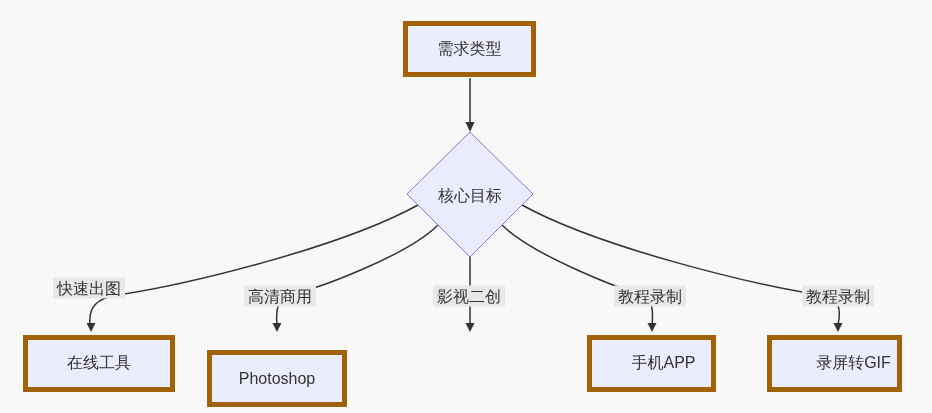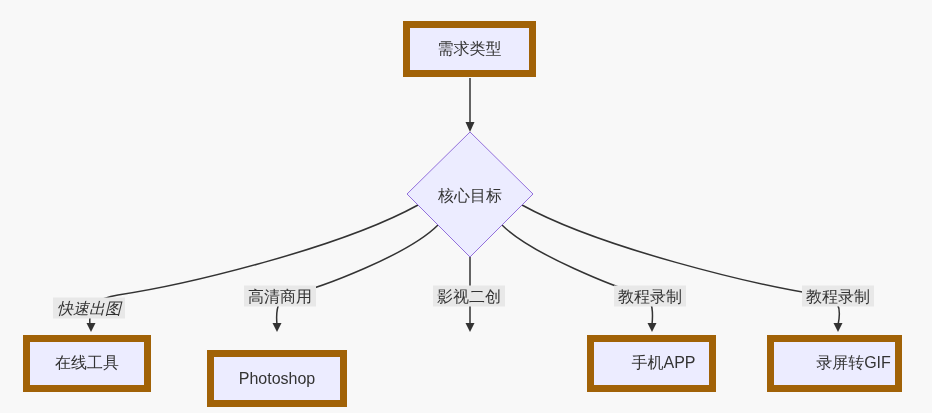--- a/index.html
+++ b/index.html
@@ -19,21 +19,21 @@
   .edges-svg {
     position: absolute;
     left: 0; top: 0;
     width: 932px; height: 413px;
     z-index: 1;
   }
   .node {
     position: absolute;
     box-sizing: border-box;
     background: #ececff;
-    border: 7px solid #a16207;
+    border: 5px solid #a16207;
     display: flex;
     align-items: center;
     justify-content: center;
     font-size: 16px;
     color: #333333;
     z-index: 2;
     white-space: nowrap;
   }
   .diamond-label {
     position: absolute;
@@ -49,26 +49,26 @@
     background: #e8e8e8;
     color: #333333;
     font-size: 16px;
     line-height: 19px;
     padding: 1px 4px;
     z-index: 2;
     white-space: nowrap;
   }
   
   .node-root      { left: 403px; top: 21px;  width: 133px; height: 56px; }
-  .node-leaf-0    { left: 23px;  top: 335px; width: 128px; height: 57px; }
+  .node-leaf-0    { left: 23px;  top: 335px; width: 152px; height: 57px; }
   .node-leaf-1    { left: 207px; top: 350px; width: 140px; height: 57px; }
   .node-leaf-2    { left: 402px; top: 335px; width: 135px; height: 57px; }
   .node-leaf-3    { left: 587px; top: 335px; width: 129px; height: 57px; padding-left: 24px; }
   .node-leaf-4    { left: 767px; top: 335px; width: 135px; height: 57px; padding-left: 38px; }
-  .label-pos-0 { left: 89px;  top: 308px; font-style: italic; }
+  .label-pos-0 { left: 89px;  top: 288px; }
   .label-pos-1 { left: 280px; top: 296px; }
   .label-pos-2 { left: 469px; top: 296px; }
   .label-pos-3 { left: 650px; top: 296px; }
   .label-pos-4 { left: 838px; top: 296px; }
   .diamond-label-pos { left: 470px; top: 196px; }
 </style>
 </head>
 <body>
 
 <div class="canvas">

